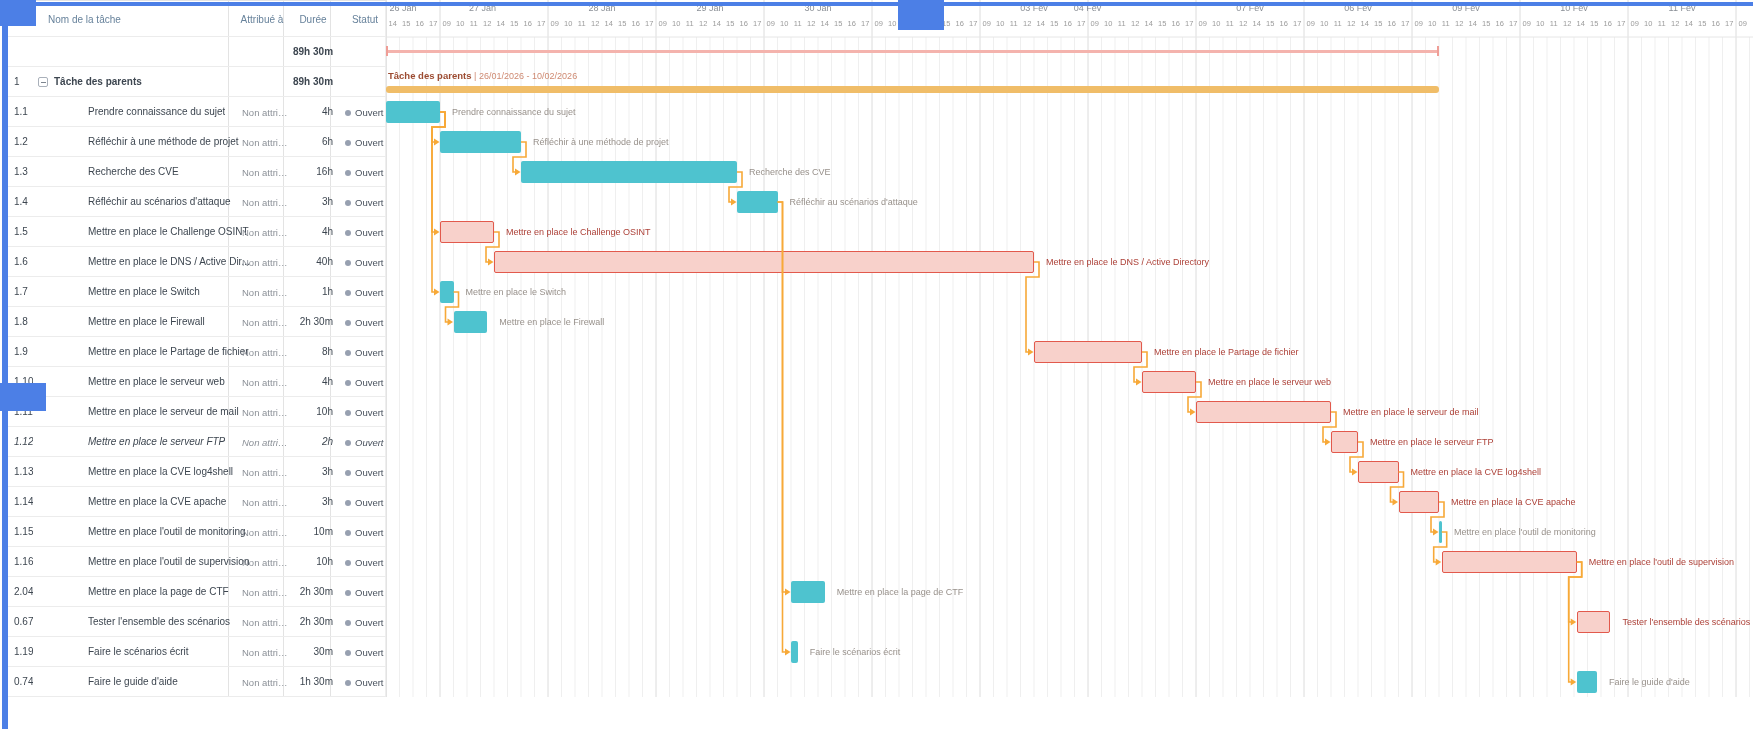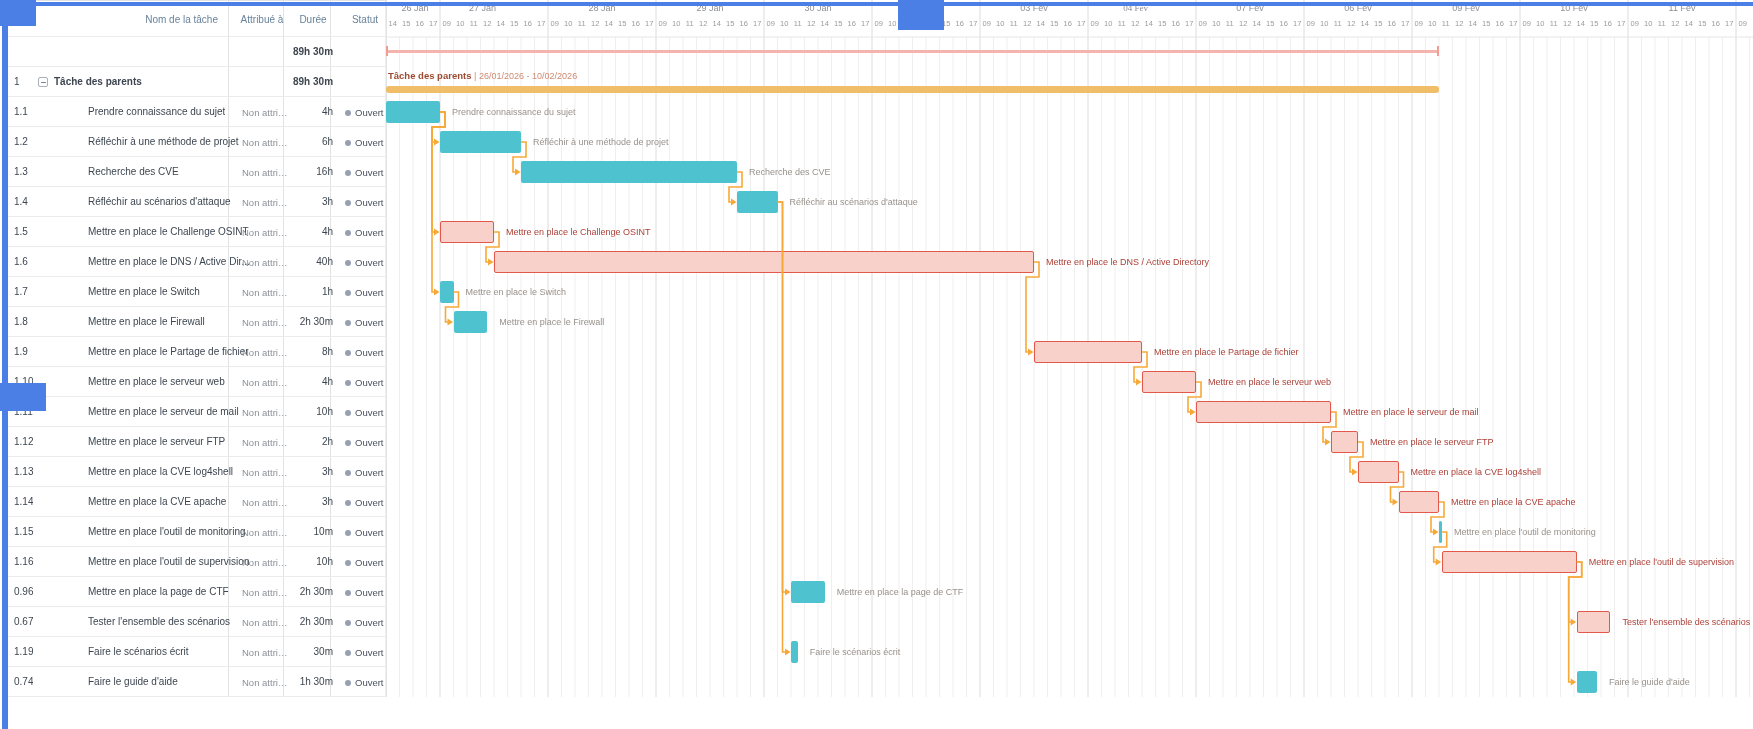--- a/index.html
+++ b/index.html
@@ -155,21 +155,21 @@
   <div id="sumtickR" class="sumtick" style="left: 1437px;"></div>
   <div id="parentbar" style="left: 386px; width: 1053px;"></div>
   <div id="parentlabel" style="left: 388px;">
     <span class="pn">Tâche des parents</span>
     <span class="pd">|</span>
     <span class="pd">26/01/2026 - 10/02/2026</span>
   </div>
 
   <div id="tablelayer">
       <div class="trow" style="top: 0px; height: 37px; border-top: 1px solid rgb(227, 227, 227);">
-        <div class="hdr" style="left: 40px; top: 13px; width: 170px; text-align: right;">Nom de la tâche</div>
+        <div class="hdr" style="left: 40px; top: 13px; width: 170px; text-align: left;">Nom de la tâche</div>
         <div class="hdr" style="left: 228px; top: 13px; width: 52px; text-align: center;">Attribué à</div>
         <div class="hdr" style="left: 285px; top: 13px; width: 40px; text-align: center;">Durée</div>
         <div class="hdr" style="left: 332px; top: 13px; width: 50px; text-align: center;">Statut</div>
       </div>
       <div class="trow" style="top: 37px; height: 30px;">
         <div class="cell tdur" style="font-weight: bold;">89h 30m</div>
       </div>
       <div class="trow" style="top: 67px; height: 30px;">
         <div class="cell tid">1</div>
         <div class="collapse" style="left: 30px; top: 10px;"></div>
@@ -257,21 +257,21 @@
         <div class="cell tstat" style="left: 347px;">Ouvert</div>
       </div>
       <div class="trow" style="top: 397px; height: 30px;">
         <div class="cell tid">1.11</div>
         <div class="cell tname" style="left: 80px;">Mettre en place le serveur de mail</div>
         <div class="cell tassign">Non attrib...</div>
         <div class="cell tdur">10h</div>
         <div class="sdot"></div>
         <div class="cell tstat" style="left: 347px;">Ouvert</div>
       </div>
-      <div class="trow" style="top: 427px; height: 30px;">
+      <div class="trow" style="top: 427px; height: 30px; font-style: italic;">
         <div class="cell tid">1.12</div>
         <div class="cell tname" style="left: 80px;">Mettre en place le serveur FTP</div>
         <div class="cell tassign">Non attrib...</div>
         <div class="cell tdur">2h</div>
         <div class="sdot"></div>
         <div class="cell tstat" style="left: 347px;">Ouvert</div>
       </div>
       <div class="trow" style="top: 457px; height: 30px;">
         <div class="cell tid">1.13</div>
         <div class="cell tname" style="left: 80px;">Mettre en place la CVE log4shell</div>
@@ -298,21 +298,21 @@
       </div>
       <div class="trow" style="top: 547px; height: 30px;">
         <div class="cell tid">1.16</div>
         <div class="cell tname" style="left: 80px;">Mettre en place l'outil de supervision</div>
         <div class="cell tassign">Non attrib...</div>
         <div class="cell tdur">10h</div>
         <div class="sdot"></div>
         <div class="cell tstat" style="left: 347px;">Ouvert</div>
       </div>
       <div class="trow" style="top: 577px; height: 30px;">
-        <div class="cell tid">0.96</div>
+        <div class="cell tid">2.04</div>
         <div class="cell tname" style="left: 80px;">Mettre en place la page de CTF</div>
         <div class="cell tassign">Non attrib...</div>
         <div class="cell tdur">2h 30m</div>
         <div class="sdot"></div>
         <div class="cell tstat" style="left: 347px;">Ouvert</div>
       </div>
       <div class="trow" style="top: 607px; height: 30px;">
         <div class="cell tid">0.67</div>
         <div class="cell tname" style="left: 80px;">Tester l'ensemble des scénarios</div>
         <div class="cell tassign">Non attrib...</div>
@@ -331,21 +331,21 @@
       <div class="trow" style="top: 667px; height: 30px;">
         <div class="cell tid">0.74</div>
         <div class="cell tname" style="left: 80px;">Faire le guide d'aide</div>
         <div class="cell tassign">Non attrib...</div>
         <div class="cell tdur">1h 30m</div>
         <div class="sdot"></div>
         <div class="cell tstat" style="left: 347px;">Ouvert</div>
       </div>
     </div>
   <div id="headlayer">
-      <div class="dayl" style="left: 388px; width: 54px;">26 Jan</div>
+      <div class="dayl" style="left: 376px; width: 54px;">26 Jan</div>
       <div class="hourl" style="left: 386px; width: 13.5px;">14</div>
       <div class="hourl" style="left: 399.5px; width: 13.5px;">15</div>
       <div class="hourl" style="left: 413px; width: 13.5px;">16</div>
       <div class="hourl" style="left: 426.5px; width: 13.5px;">17</div>
       <div class="dayl" style="left: 440px; width: 85px;">27 Jan</div>
       <div class="hourl" style="left: 440px; width: 13.5px;">09</div>
       <div class="hourl" style="left: 453.5px; width: 13.5px;">10</div>
       <div class="hourl" style="left: 467px; width: 13.5px;">11</div>
       <div class="hourl" style="left: 480.5px; width: 13.5px;">12</div>
       <div class="hourl" style="left: 494px; width: 13.5px;">14</div>
@@ -390,21 +390,21 @@
       <div class="hourl" style="left: 966.5px; width: 13.5px;">17</div>
       <div class="dayl" style="left: 980px; width: 108px;">03 Fév</div>
       <div class="hourl" style="left: 980px; width: 13.5px;">09</div>
       <div class="hourl" style="left: 993.5px; width: 13.5px;">10</div>
       <div class="hourl" style="left: 1007px; width: 13.5px;">11</div>
       <div class="hourl" style="left: 1020.5px; width: 13.5px;">12</div>
       <div class="hourl" style="left: 1034px; width: 13.5px;">14</div>
       <div class="hourl" style="left: 1047.5px; width: 13.5px;">15</div>
       <div class="hourl" style="left: 1061px; width: 13.5px;">16</div>
       <div class="hourl" style="left: 1074.5px; width: 13.5px;">17</div>
-      <div class="dayl" style="left: 1088px; width: 95px; font-family: Liberation Serif, serif;">04 Fév</div>
+      <div class="dayl" style="left: 1040px; width: 95px;">04 Fév</div>
       <div class="hourl" style="left: 1088px; width: 13.5px;">09</div>
       <div class="hourl" style="left: 1101.5px; width: 13.5px;">10</div>
       <div class="hourl" style="left: 1115px; width: 13.5px;">11</div>
       <div class="hourl" style="left: 1128.5px; width: 13.5px;">12</div>
       <div class="hourl" style="left: 1142px; width: 13.5px;">14</div>
       <div class="hourl" style="left: 1155.5px; width: 13.5px;">15</div>
       <div class="hourl" style="left: 1169px; width: 13.5px;">16</div>
       <div class="hourl" style="left: 1182.5px; width: 13.5px;">17</div>
       <div class="dayl" style="left: 1196px; width: 108px;">07 Fév</div>
       <div class="hourl" style="left: 1196px; width: 13.5px;">09</div>

